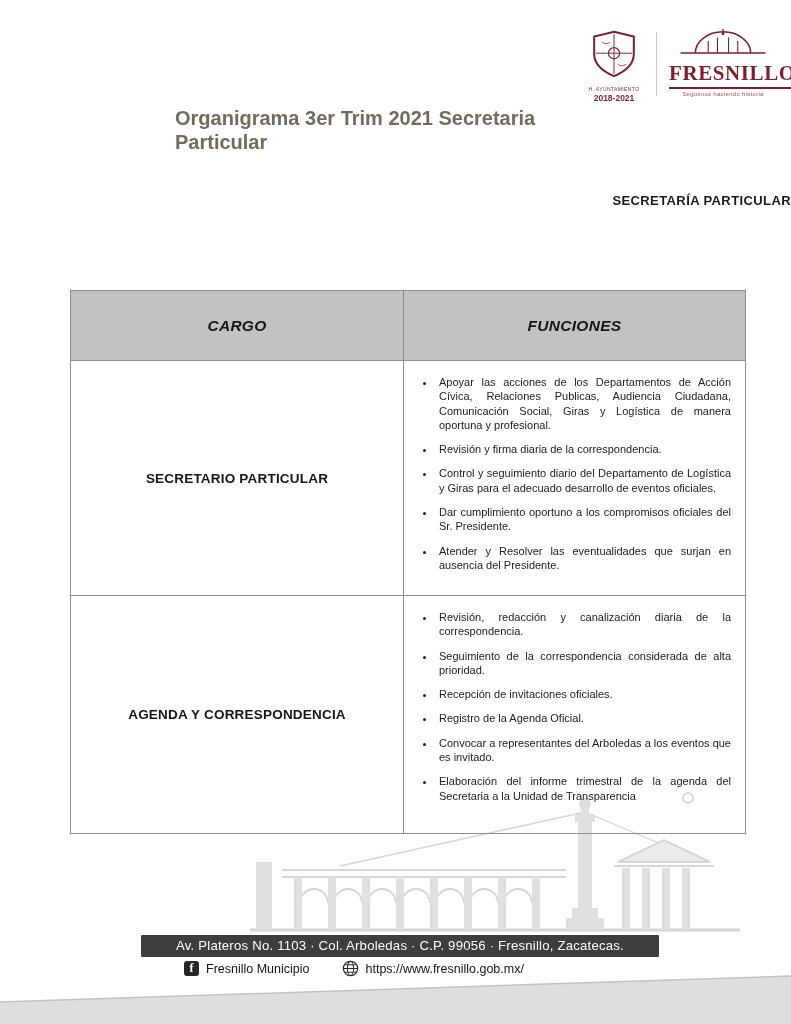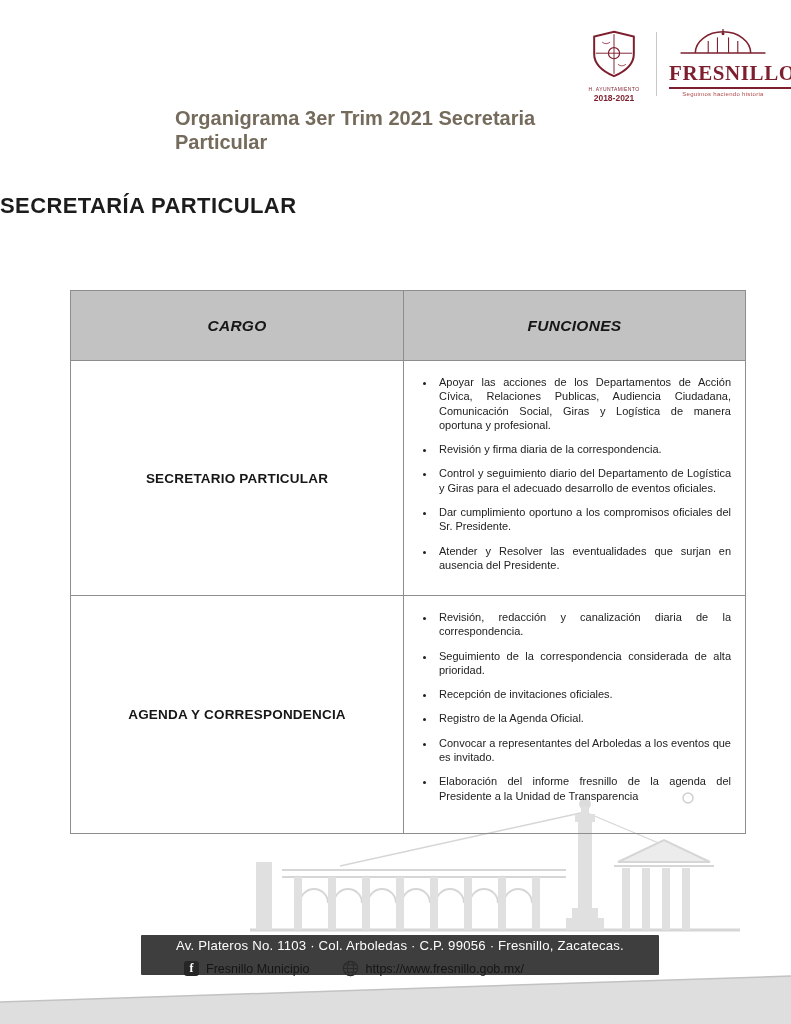--- a/index.html
+++ b/index.html
@@ -23,22 +23,22 @@
     padding-bottom:1px; display:inline-block; margin-top:1px;
   }
   .fresnillo-tagline { font-size:6px; color:#b04848; margin-top:2px; letter-spacing:.3px; }
 
   
   .doc-title {
     position:absolute; left:175px; top:106px; width:450px; margin:0;
     font-size:20px; font-weight:bold; line-height:1.22; color:#756b5c; z-index:3;
   }
   .section-heading {
-    position:absolute; left:0; top:193px; width:100%; margin:0; text-align:left;
-    font-size:22px; font-weight:bold; color:#1c1c1c; letter-spacing:.4px; z-index:3;
+    position:absolute; left:0; top:193px; width:100%; margin:0; text-align:right;
+    font-size:13px; font-weight:bold; color:#1c1c1c; letter-spacing:.4px; z-index:3;
   }
 
   
   .org-table { position:absolute; left:70px; top:242px; width:676px; border-collapse:collapse; z-index:3; background:transparent;margin-top:48px; }
   .org-table th, .org-table td { border:1px solid #8d8d8d; }
   .org-table th {
     height:70px; background:#c2c2c2; font-style:italic; font-size:15.5px;
     color:#161616; letter-spacing:.3px; font-weight:bold;
   }
   th.col-cargo { width:333px; }
@@ -48,21 +48,21 @@
   .func-list li { margin-bottom:10px; padding-left:3px; }
   .row-1 td { height:235px; }
   .row-2 td { height:238px; }
 
   
   .watermark { position:absolute; left:0; top:778px; width:791px; height:162px; z-index:1; }
   .bottom-band { position:absolute; left:0; top:972px; width:791px; height:52px; z-index:0; }
 
   
   .address-bar {
-    position:absolute; left:141px; top:935px; width:518px; height:40px;
+    position:absolute; left:141px; top:935px; width:518px; height:22px;
     background:#3e3e3e; color:#fdfdfd; font-size:13.2px; line-height:22px;
     text-align:center; letter-spacing:.2px; z-index:4; border-radius:1px;
   }
   .social-row {
     position:absolute; left:184px; top:960px; display:flex; align-items:center;
     font-size:12.5px; color:#151515; z-index:4;
   }
   .fb-icon {
     width:15px; height:15px; background:#262626; border-radius:3px; color:#fff;
     font-family:"Liberation Serif", serif; font-weight:bold; font-size:12px;
@@ -192,21 +192,21 @@
       </tr>
       <tr class="row-2">
         <td class="cargo-cell">AGENDA Y CORRESPONDENCIA</td>
         <td class="func-cell">
           <ul class="func-list">
             <li>Revisión, redacción y canalización diaria de la correspondencia.</li>
             <li>Seguimiento de la correspondencia considerada de alta prioridad.</li>
             <li>Recepción de invitaciones oficiales.</li>
             <li>Registro de la Agenda Oficial.</li>
             <li>Convocar a representantes del Arboledas a los eventos que es invitado.</li>
-            <li>Elaboración del informe fresnillo de la agenda del Presidente a la Unidad de Transparencia</li>
+            <li>Elaboración del informe trimestral de la agenda del Secretaria a la Unidad de Transparencia</li>
           </ul>
         </td>
       </tr>
     </tbody>
   </table>
 
   <div class="address-bar">Av. Plateros No. 1103 · Col. Arboledas · C.P. 99056 · Fresnillo, Zacatecas.</div>
 
   <div class="social-row">
     <span class="fb-icon">f</span>

